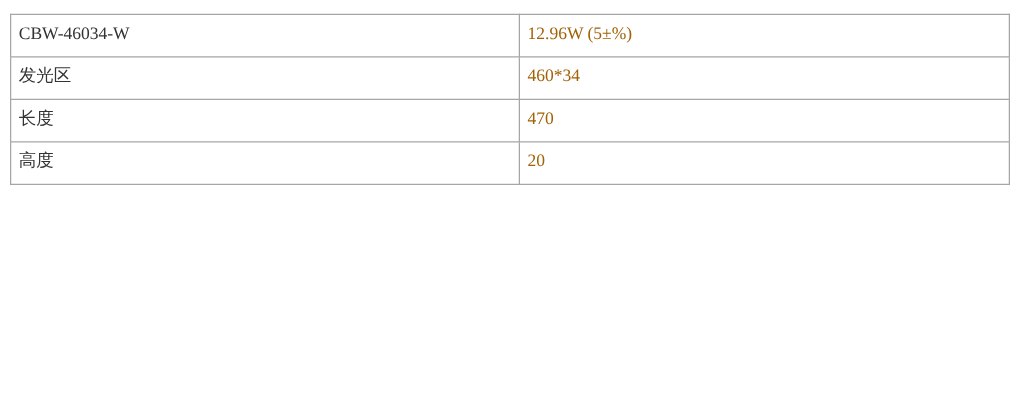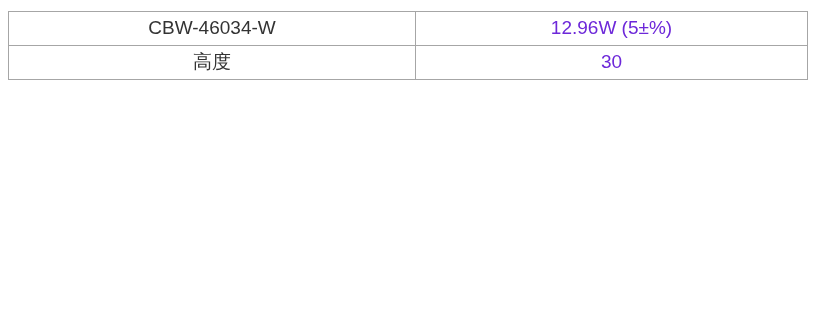--- a/index.html
+++ b/index.html
@@ -26,49 +26,57 @@
     width: 799px;
     border-collapse: collapse;
     table-layout: fixed;
   }
   .spec-table col.c1 { width: 407px; }
   .spec-table col.c2 { width: 392px; }
   .spec-table td {
     border: 1px solid #a6a6a6;
     height: 33px;
     padding: 0 6px;
-    text-align: center;
     vertical-align: middle;
-    font-size: 19px;
+    font-size: 14px;
     line-height: 1.2;
     color: #333333;
     white-space: nowrap;
     overflow: hidden;
     text-overflow: ellipsis;
+    font-family: Liberation Serif, serif;
   }
   .spec-table td.label-cell {
     color: #333333;
   }
   .spec-table td.value-cell {
-    color: #6d28d9;
+    color: #a16207;
   }
 </style>
 </head>
 <body>
 
 <div class="page">
   <table class="spec-table">
     <colgroup>
       <col class="c1">
       <col class="c2">
     </colgroup>
     <tbody>
       <tr>
         <td class="label-cell">CBW-46034-W</td>
         <td class="value-cell">12.96W (5±%)</td>
       </tr>
       <tr>
+        <td class="label-cell">发光区</td>
+        <td class="value-cell">460*34</td>
+      </tr>
+      <tr>
+        <td class="label-cell">长度</td>
+        <td class="value-cell">470</td>
+      </tr>
+      <tr>
         <td class="label-cell">高度</td>
-        <td class="value-cell">30</td>
+        <td class="value-cell">20</td>
       </tr>
     </tbody>
   </table>
 </div>
 
 </body></html>

